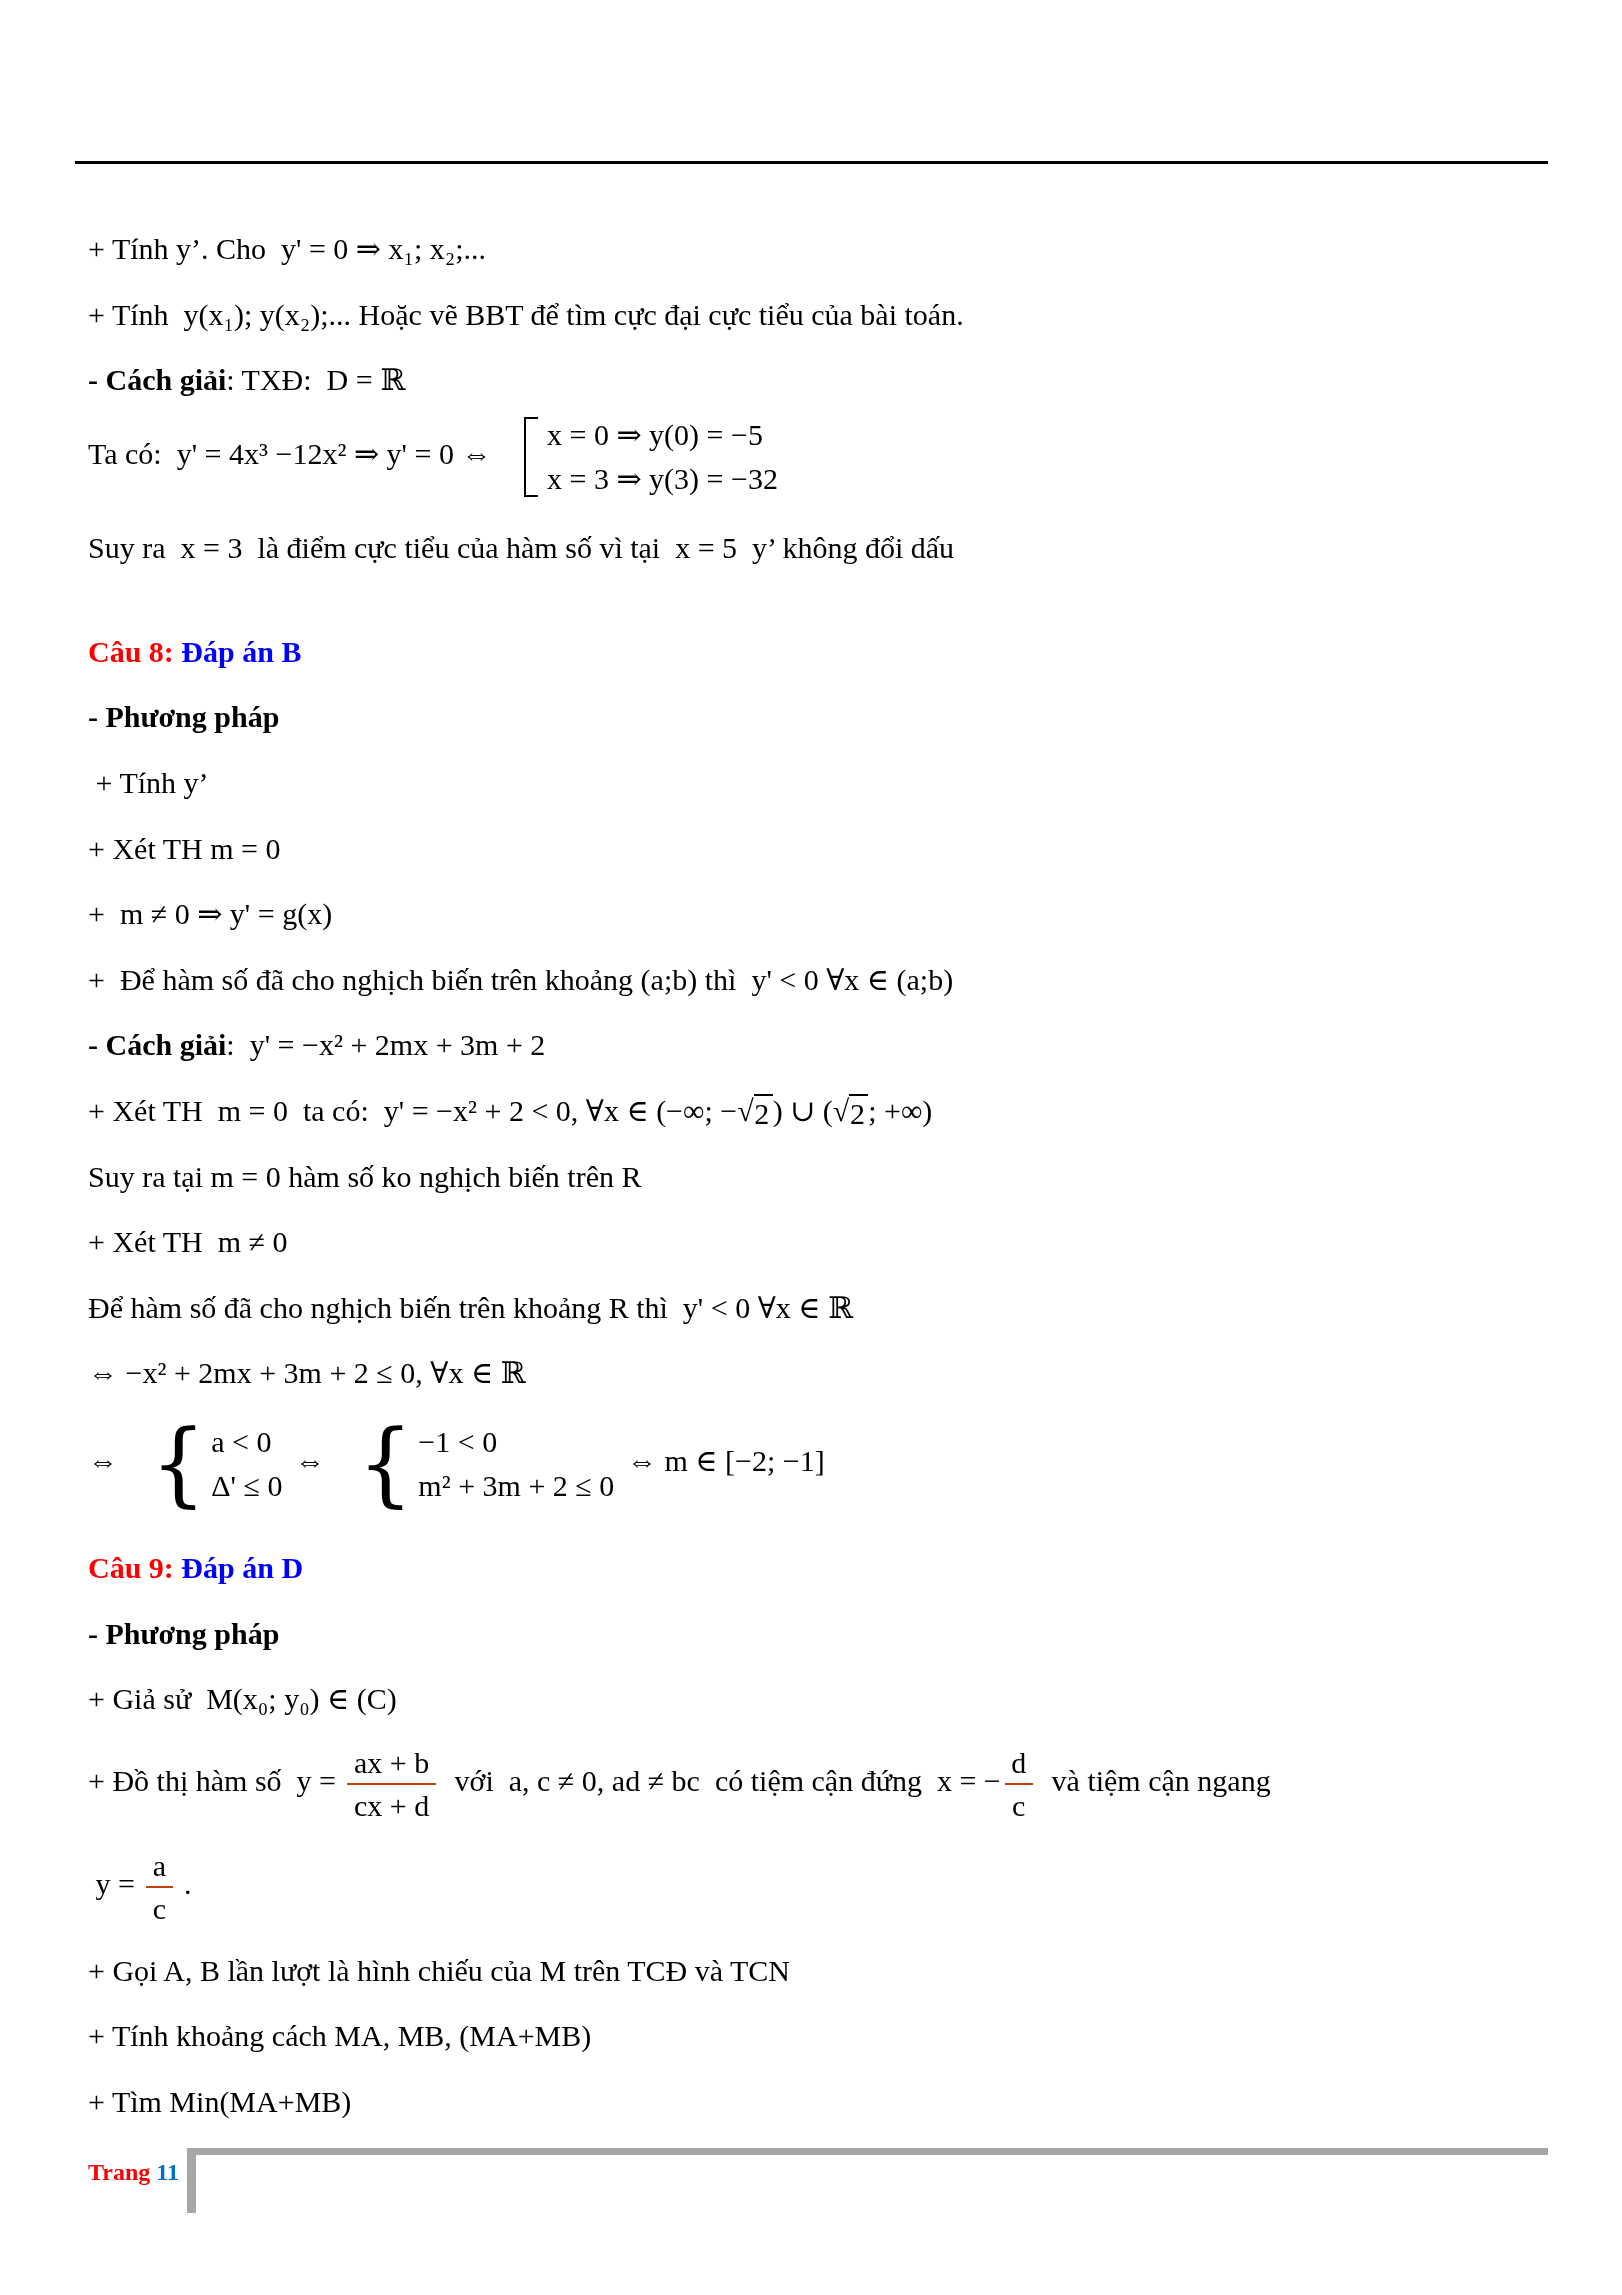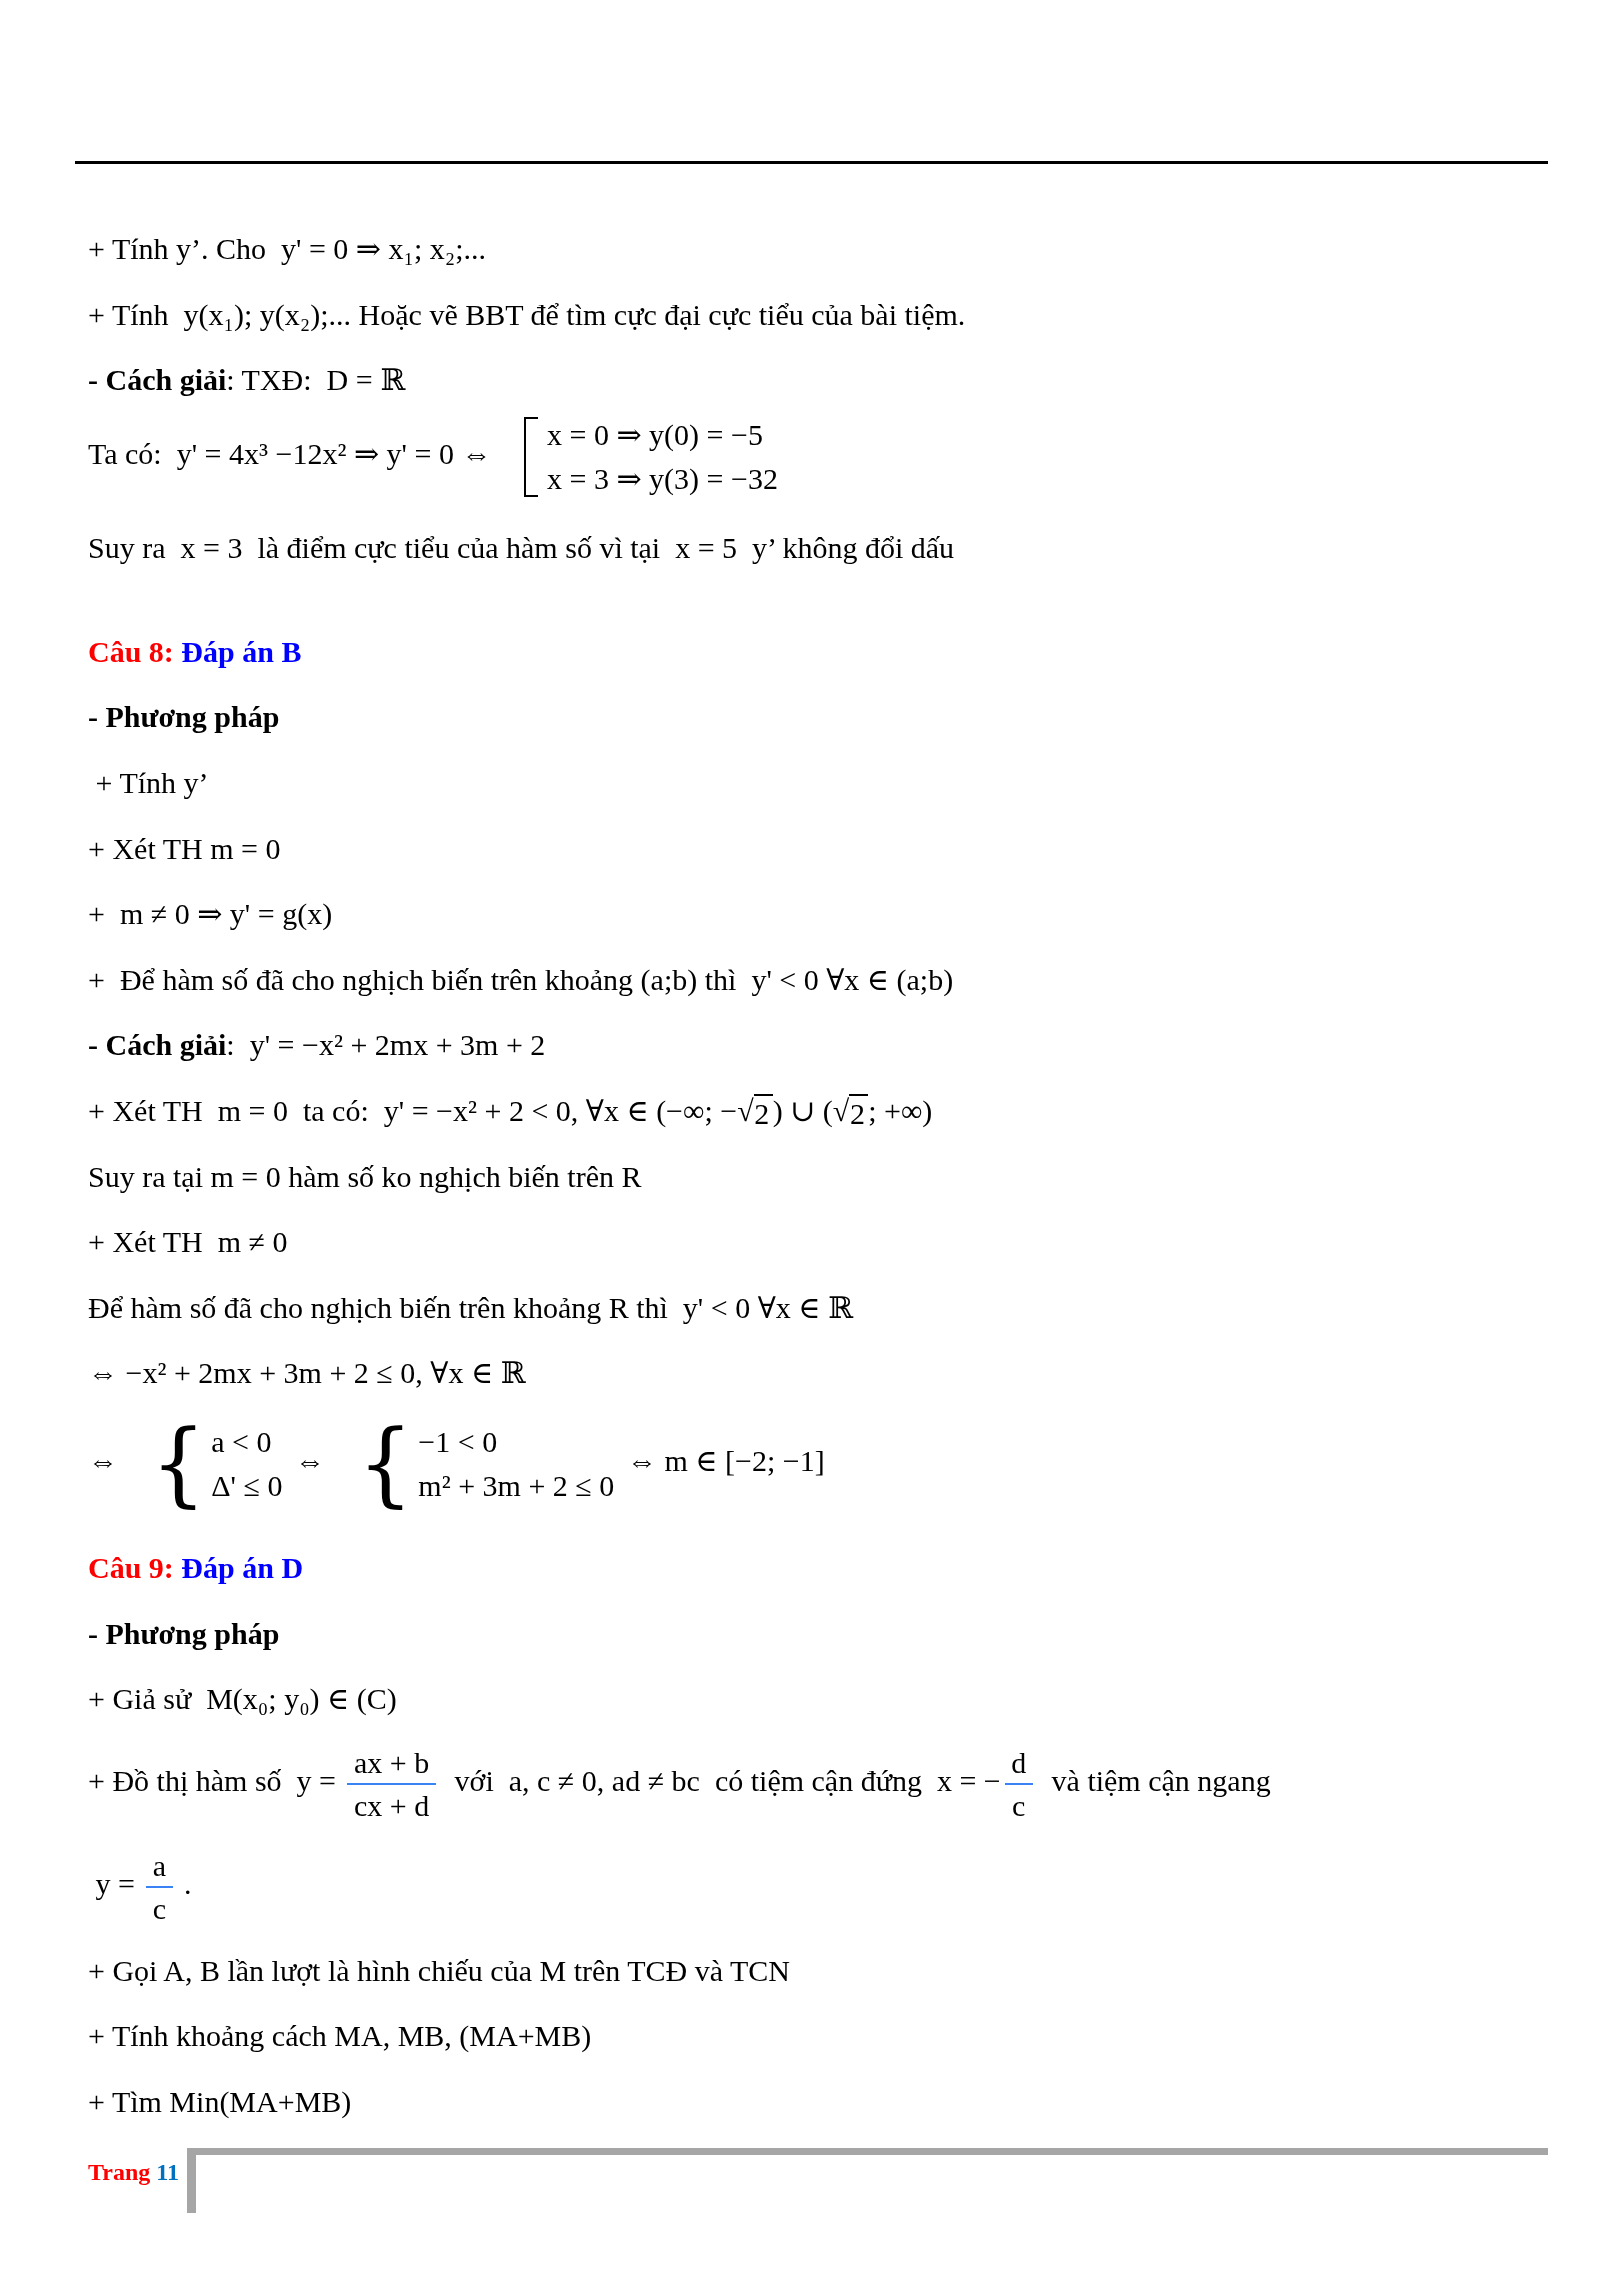--- a/index.html
+++ b/index.html
@@ -27,21 +27,21 @@
   .bold { font-weight:bold; }
   .red  { color:#FF0000; font-weight:bold; }
   .blue { color:#0000FF; font-weight:bold; }
 
   
   .frac {
     display:inline-flex; flex-direction:column;
     vertical-align:middle; text-align:center; line-height:1.15;
     margin:0 3.9px;
   }
-  .frac .num { border-bottom:2px solid #3b82f6; padding:0 6.5px 2px; }
+  .frac .num { border-bottom:2px solid #c2410c; padding:0 6.5px 2px; }
   .frac .den { padding-top:4px; }
 
   
   .sqrt { display:inline-flex; vertical-align:baseline; }
   .sqrt .rad { line-height:1.1; }
   .sqrt .sqv { border-top:2px solid #000; line-height:1.1; padding:0.7px 3.3px 0 0.7px; }
 
   
   .cases {
     display:inline-flex; align-items:center;
@@ -79,21 +79,21 @@
   .footer-hbar { flex:1; height:7.2px; background:#A6A6A6; }
 </style>
 </head>
 <body>
 
 <div>
   <div class="top-rule"></div>
 
   <div id="content">
       <div class="line"><span>+ Tính y’. Cho  y' = 0 ⇒ x₁; x₂;...</span></div>
-      <div class="line"><span>+ Tính  y(x₁); y(x₂);... Hoặc vẽ BBT để tìm cực đại cực tiểu của bài tiệm.</span></div>
+      <div class="line"><span>+ Tính  y(x₁); y(x₂);... Hoặc vẽ BBT để tìm cực đại cực tiểu của bài toán.</span></div>
       <div class="line"><span class="bold">- Cách giải</span><span>: TXĐ:  D = ℝ</span></div>
       <div class="line" style="margin-top: 12px;"><span>Ta có:  y' = 4x³ −12x² ⇒ y' = 0 ⇔ </span><span class="cases"><span class="sq-brace"></span><span class="case-rows"><span class="case-row">x = 0 ⇒ y(0) = −5</span><span class="case-row">x = 3 ⇒ y(3) = −32</span></span></span></div>
       <div class="line" style="margin-top: 26px;"><span>Suy ra  x = 3  là điểm cực tiểu của hàm số vì tại  x = 5  y’ không đổi dấu</span></div>
       <div class="line" style="margin-top: 62px;"><span class="red">Câu 8: </span><span class="blue">Đáp án B</span></div>
       <div class="line"><span class="bold">- Phương pháp</span></div>
       <div class="line"><span> + Tính y’</span></div>
       <div class="line"><span>+ Xét TH m = 0</span></div>
       <div class="line"><span>+  m ≠ 0 ⇒ y' = g(x)</span></div>
       <div class="line"><span>+  Để hàm số đã cho nghịch biến trên khoảng (a;b) thì  y' &lt; 0 ∀x ∈ (a;b)</span></div>
       <div class="line"><span class="bold">- Cách giải</span><span>:  y' = −x² + 2mx + 3m + 2</span></div>

